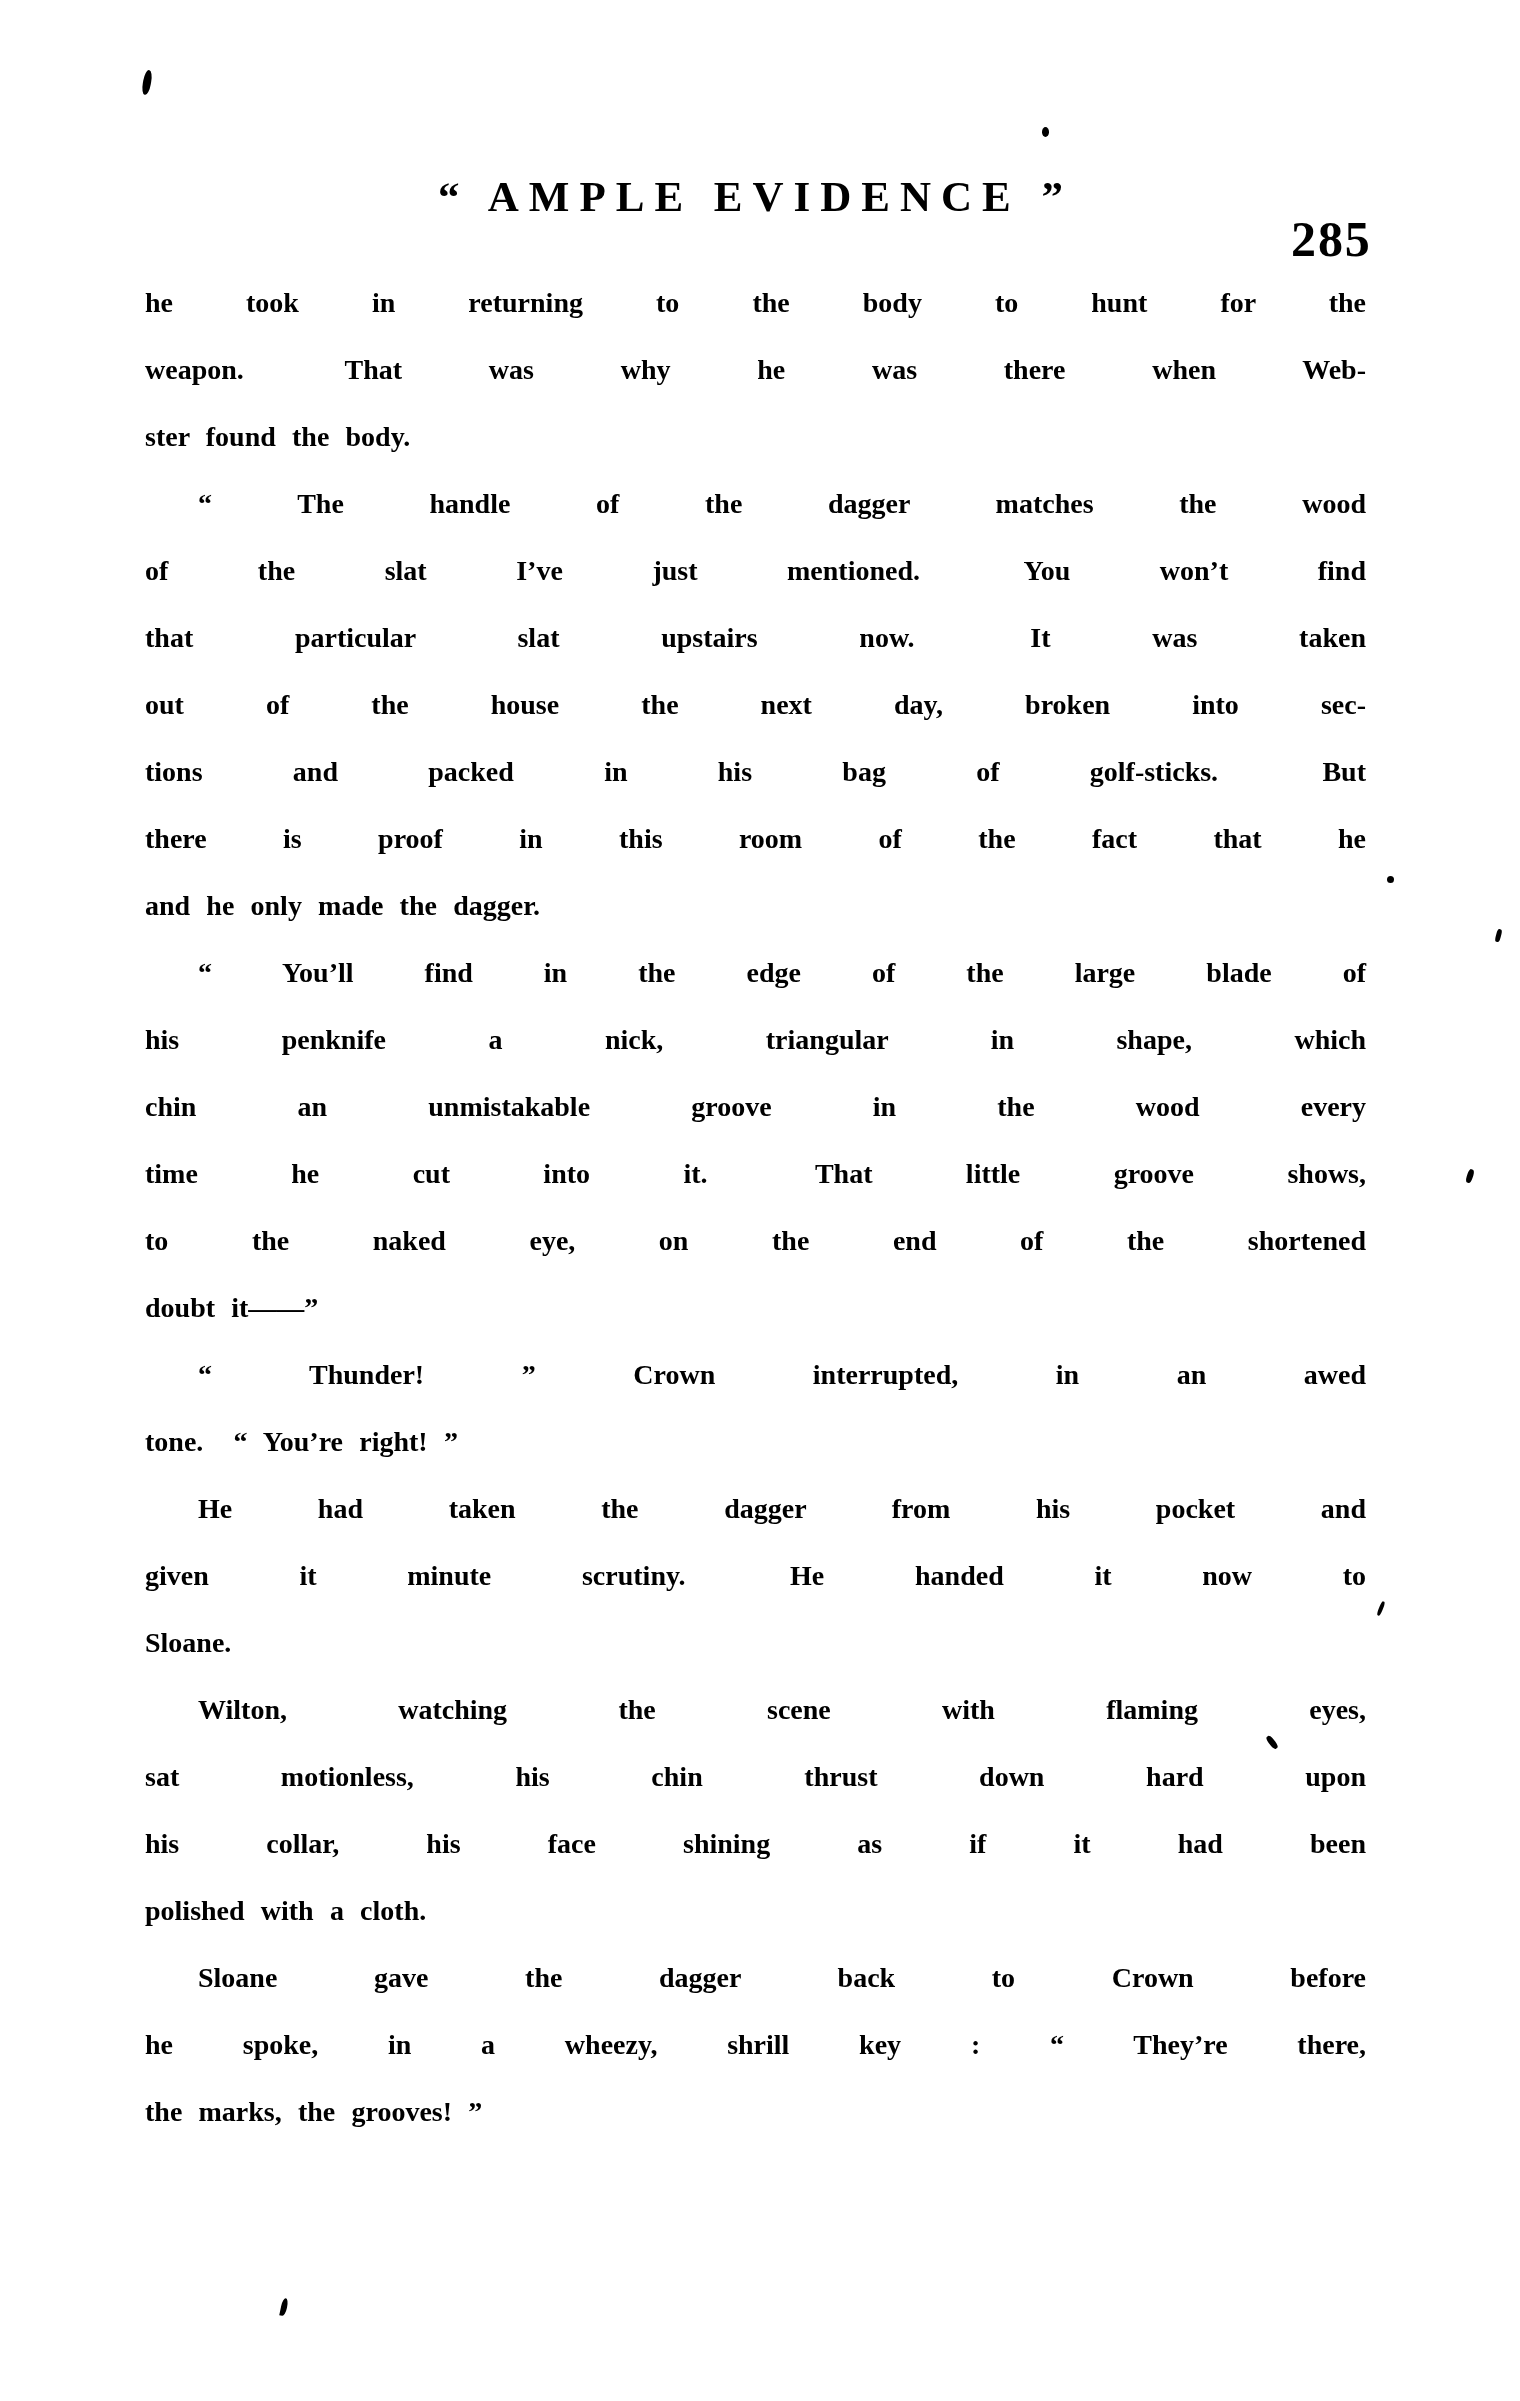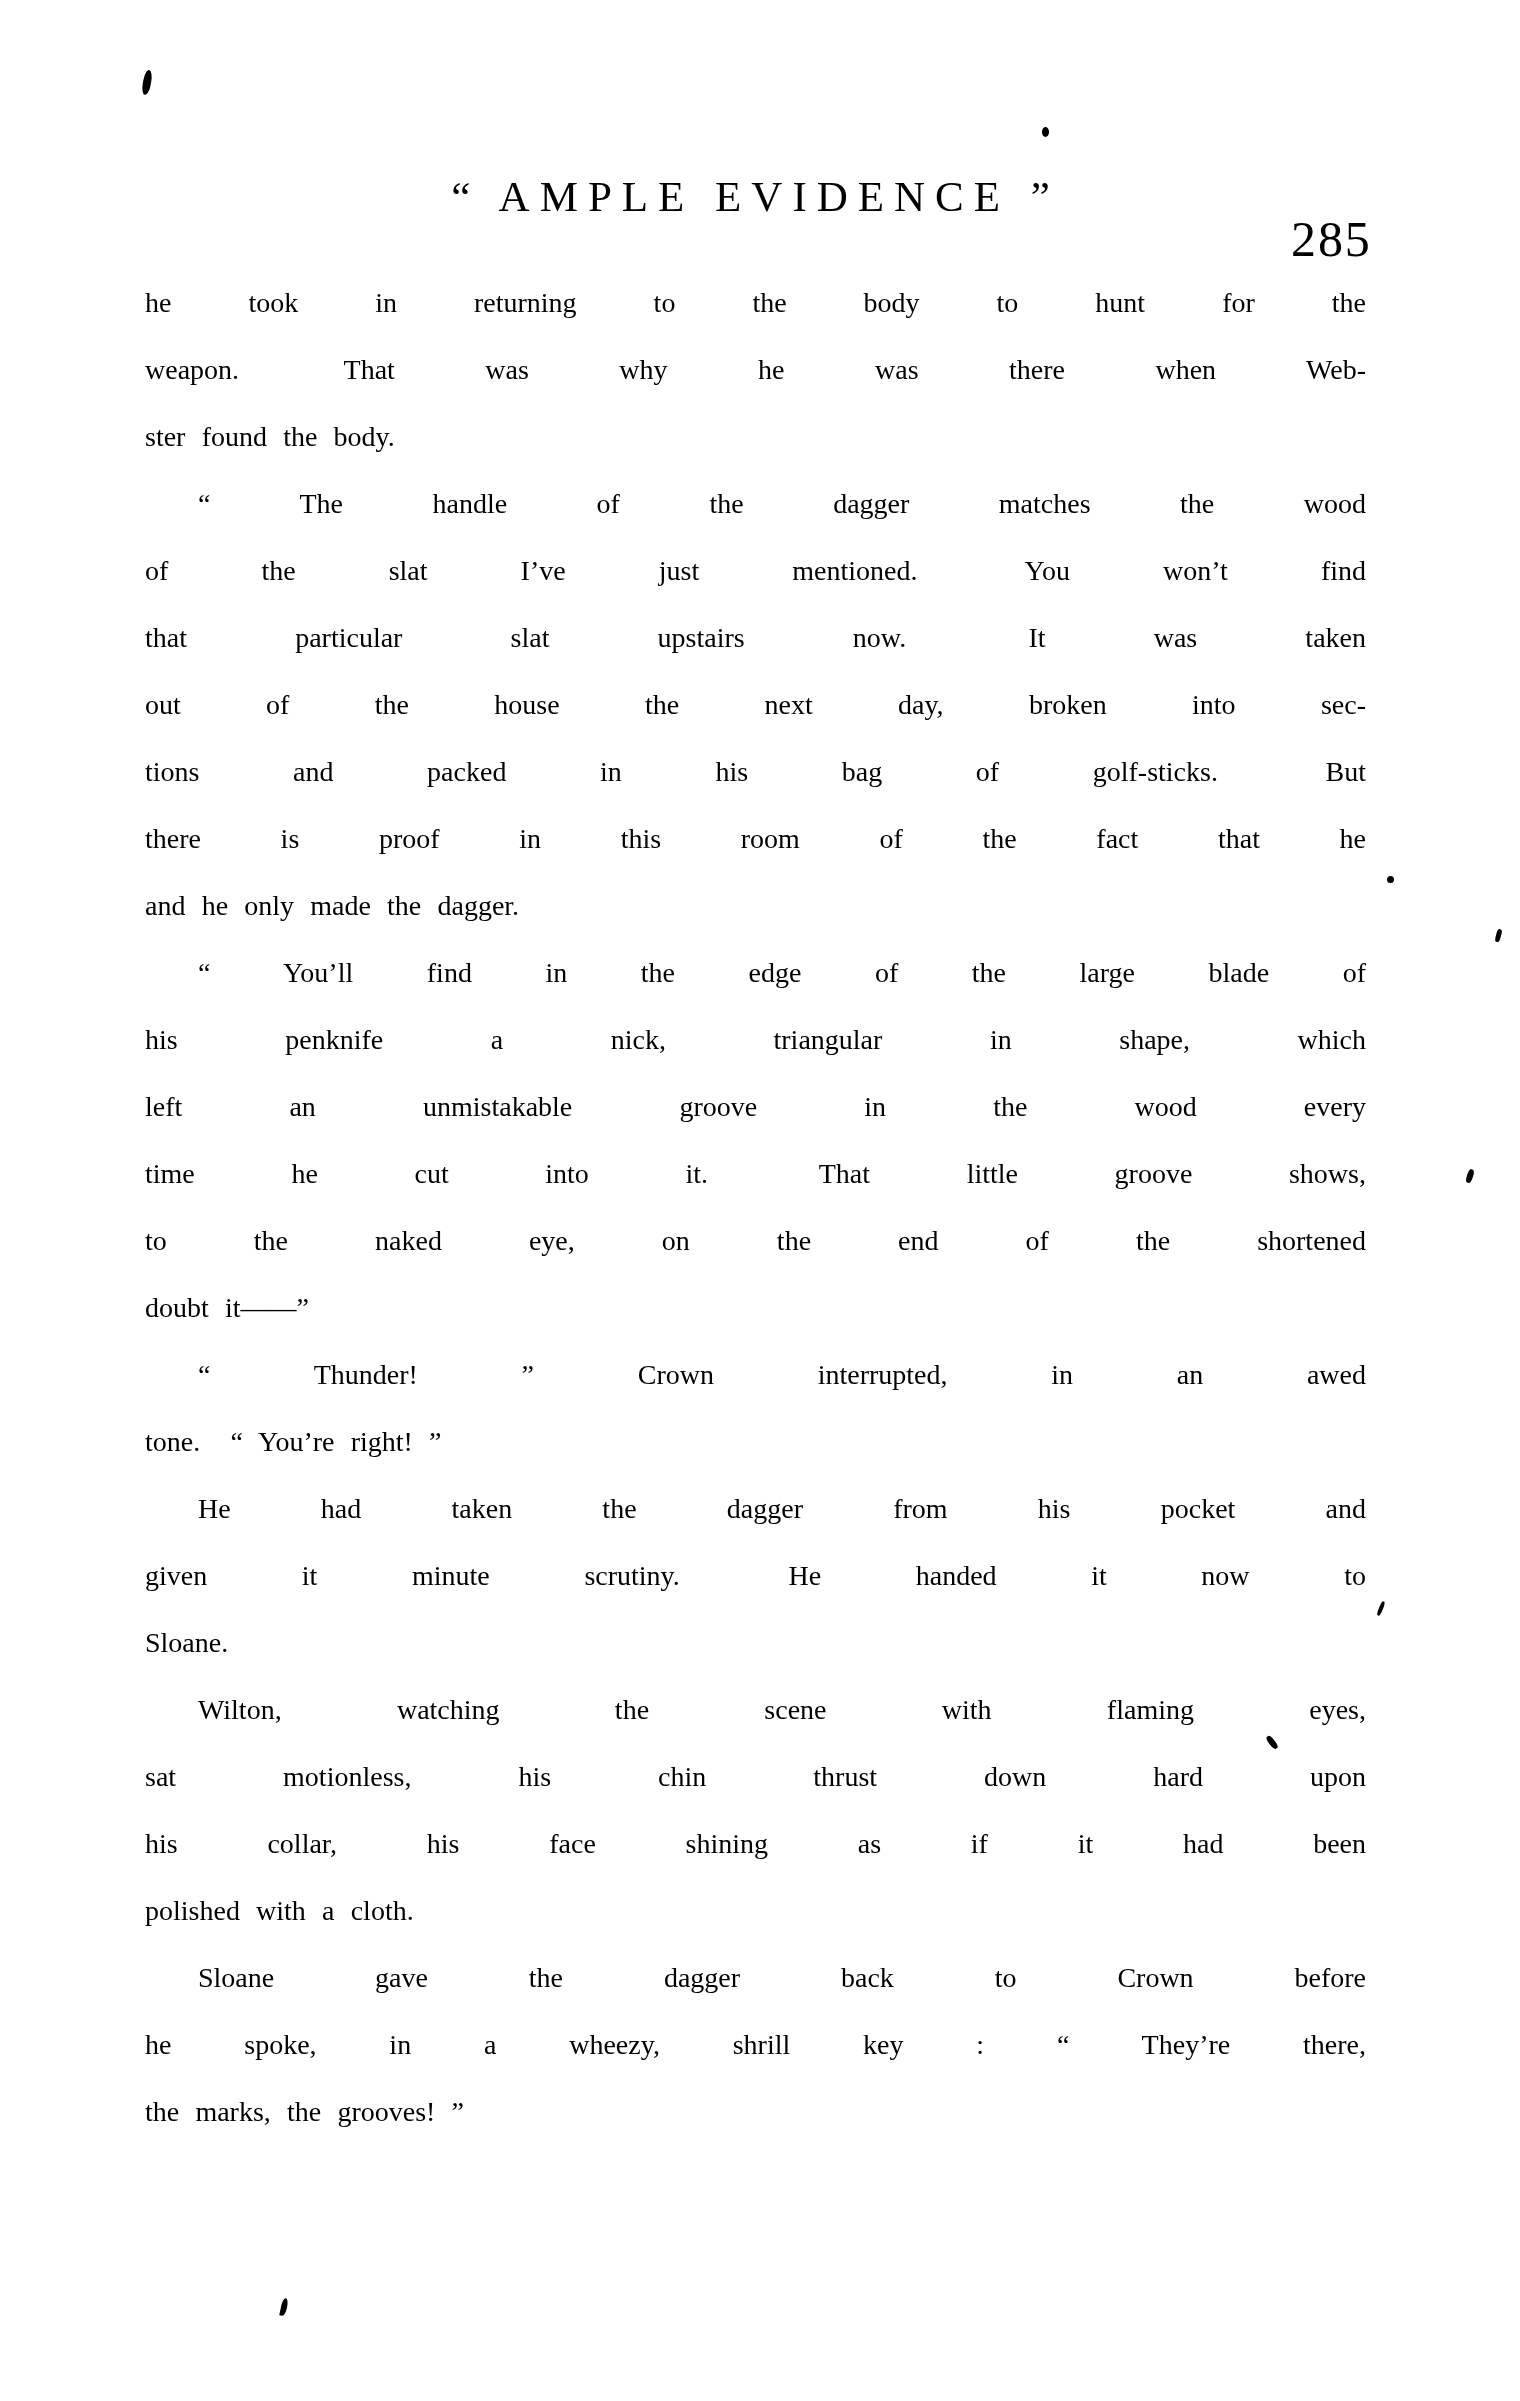--- a/index.html
+++ b/index.html
@@ -7,21 +7,21 @@
     padding: 0;
     background: #ffffff;
   }
   .page {
     position: relative;
     width: 1521px;
     height: 2401px;
     background: #ffffff;
     color: #000000;
     font-family: "Liberation Serif", serif;
-    font-weight: 400;
+    font-weight: 700;
     overflow: hidden;
   }
   .header {
     position: absolute;
     left: 145px;
     top: 171px;
     width: 1221px;
     height: 55px;
   }
   .running-title {
@@ -83,21 +83,21 @@
     <div class="ln nj">ster found the body.</div>
     <div class="ln ind">“ The handle of the dagger matches the wood</div>
     <div class="ln">of the slat I’ve just mentioned.  You won’t find</div>
     <div class="ln">that particular slat upstairs now.  It was taken</div>
     <div class="ln">out of the house the next day, broken into sec-</div>
     <div class="ln">tions and packed in his bag of golf-sticks.  But</div>
     <div class="ln">there is proof in this room of the fact that he</div>
     <div class="ln nj">and he only made the dagger.</div>
     <div class="ln ind">“ You’ll find in the edge of the large blade of</div>
     <div class="ln">his penknife a nick, triangular in shape, which</div>
-    <div class="ln">left an unmistakable groove in the wood every</div>
+    <div class="ln">chin an unmistakable groove in the wood every</div>
     <div class="ln">time he cut into it.  That little groove shows,</div>
     <div class="ln">to the naked eye, on the end of the shortened</div>
     <div class="ln nj">doubt it——”</div>
     <div class="ln ind">“ Thunder! ” Crown interrupted, in an awed</div>
     <div class="ln nj">tone.  “ You’re right! ”</div>
     <div class="ln ind">He had taken the dagger from his pocket and</div>
     <div class="ln">given it minute scrutiny.  He handed it now to</div>
     <div class="ln nj">Sloane.</div>
     <div class="ln ind">Wilton, watching the scene with flaming eyes,</div>
     <div class="ln">sat motionless, his chin thrust down hard upon</div>

